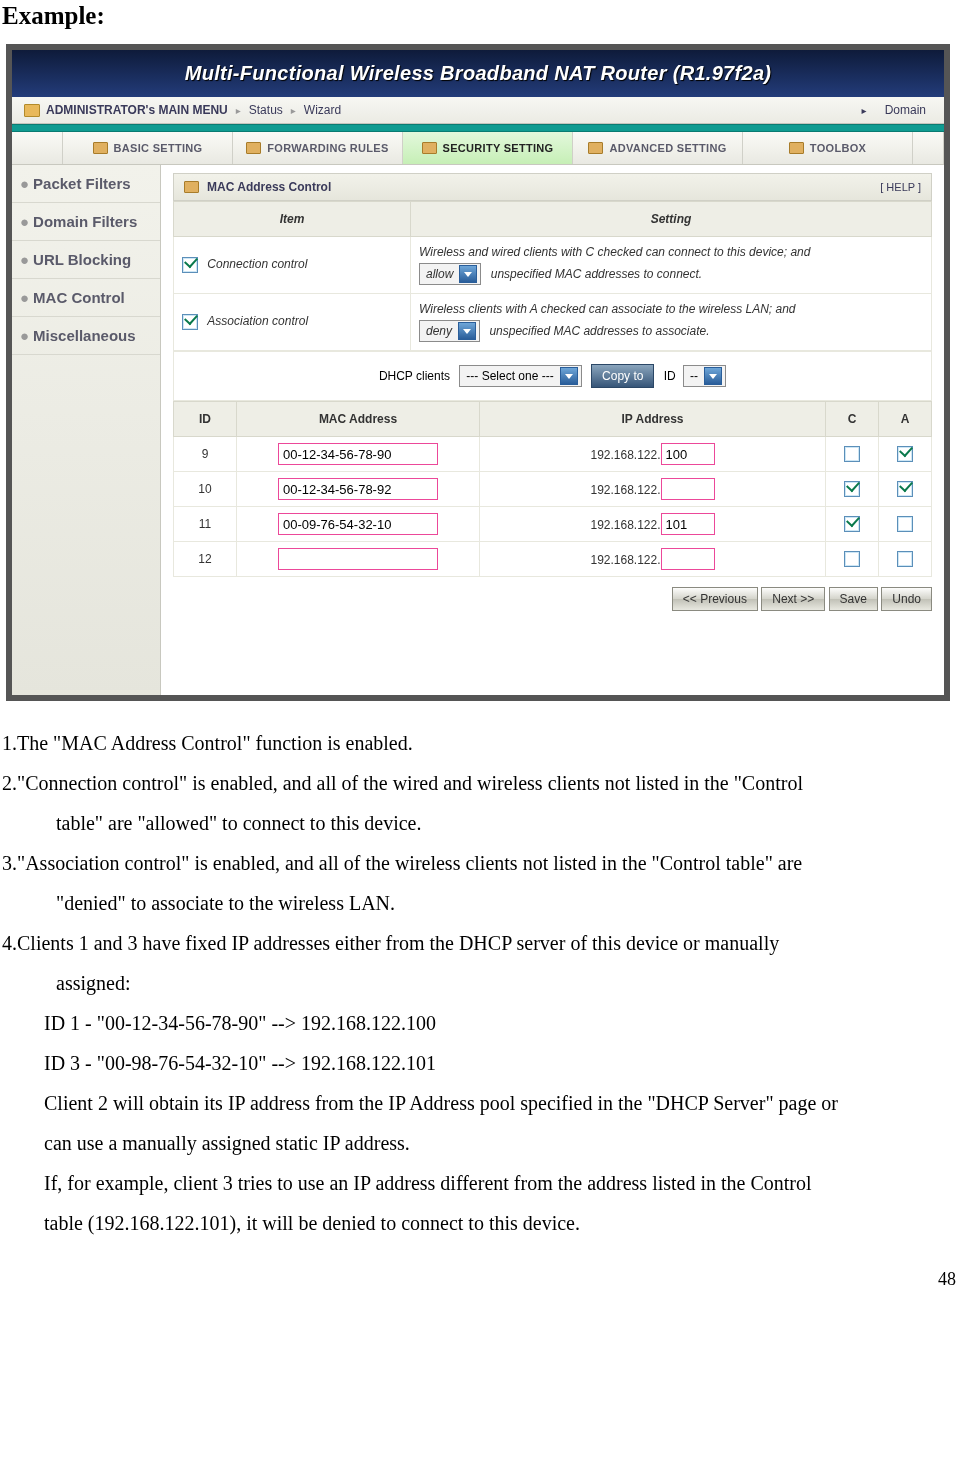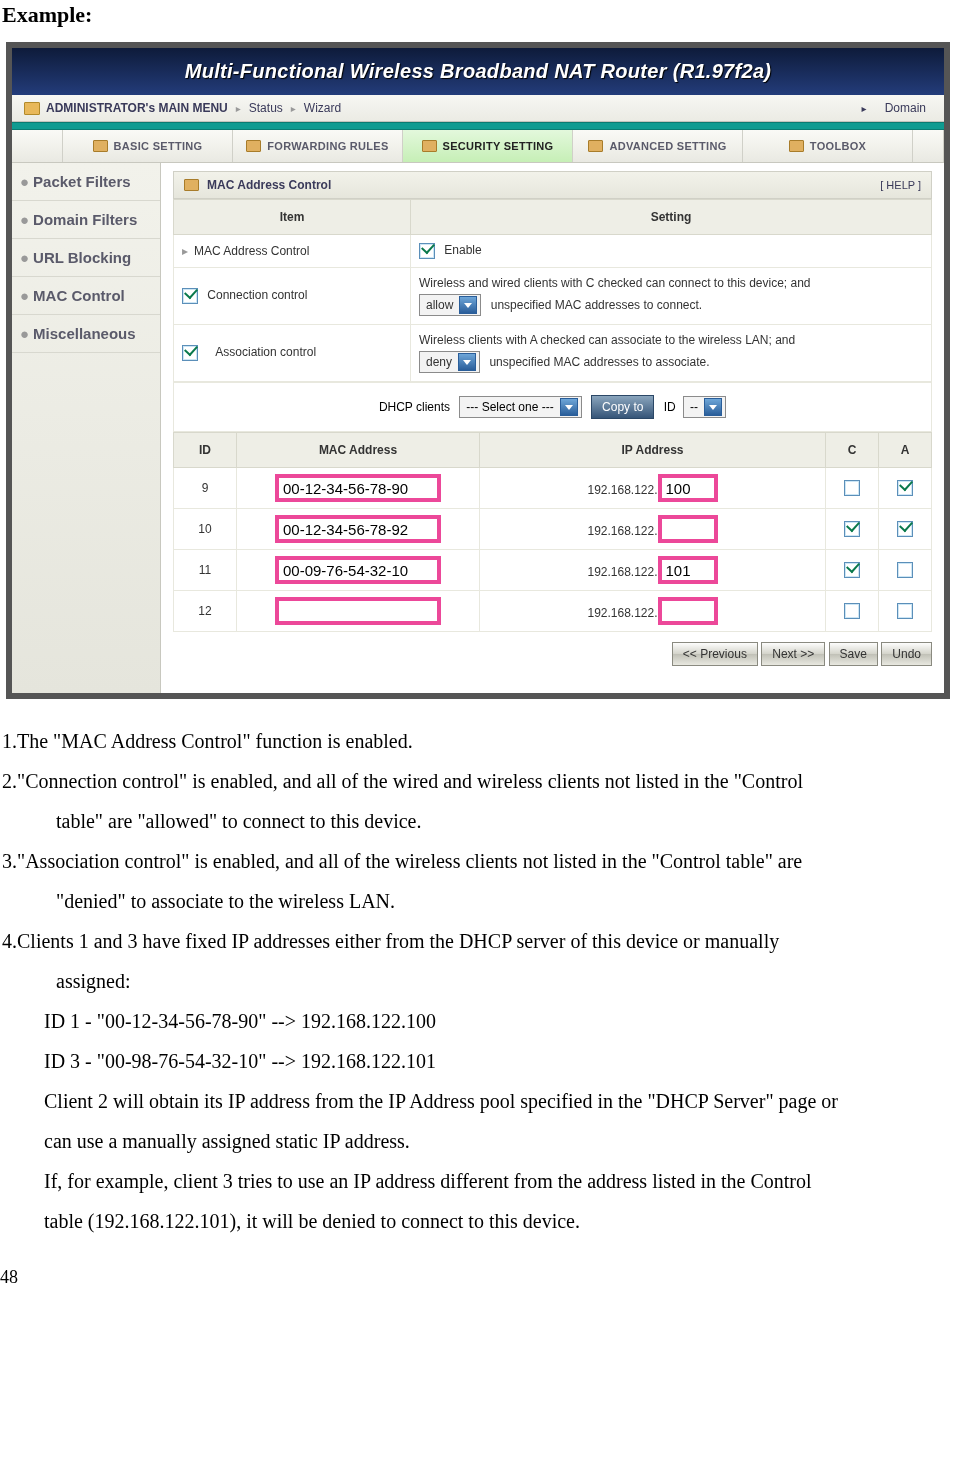--- a/index.html
+++ b/index.html
@@ -1,17 +1,17 @@
 <!DOCTYPE html>
 <html><head>
 <meta charset="utf-8">
 <style>
   body { margin:0; font-family:"Times New Roman",serif; background:#fff; width:956px; }
   .page { padding:0 0 40px 0; }
-  .heading { font-weight:bold; font-size:22px; padding:2px 0 14px 2px; }
+  .heading { font-weight:bold; font-size:25px; padding:2px 0 14px 2px; }
   .screenshot { border:6px solid #555; margin:0 6px 0 6px; background:#fff; font-family:Tahoma,Arial,sans-serif; font-size:12px; }
   .titlebar { background:linear-gradient(#0e1b3a,#233c7a); color:#fff; text-align:center; font-size:20px; font-weight:bold; font-style:italic; padding:12px 0; text-shadow:1px 1px 1px #000; letter-spacing:0.3px; }
   .menubar { background:linear-gradient(#f7f7f3,#ebebe4); border-bottom:1px solid #c4c4bd; display:flex; align-items:center; height:26px; color:#445; font-size:12px; }
   .folder-icon { width:14px; height:11px; background:#e8b85a; border:1px solid #b28a2a; display:inline-block; margin:0 6px 0 12px; border-radius:1px; }
   .menubar .adm { font-weight:bold; color:#3a3a5a; }
   .menubar .arrow { color:#999; margin:0 8px; font-size:10px; }
   .menubar .mitem { color:#3a3a5a; }
   .menubar .logout { margin-left:auto; margin-right:18px; color:#3a3a5a; }
   .tealbar { height:6px; background:#0f9b91; border-top:1px solid #0a7b72; border-bottom:1px solid #0a7b72; }
   .tabs { background:linear-gradient(#fafaf6,#e9e9e2); display:flex; height:32px; border-bottom:1px solid #c8c8bf; }
@@ -20,43 +20,43 @@
   .tab.active { background:linear-gradient(#e3f8dc,#c6efb6); color:#222; }
   .tab .ficn { margin-right:6px; }
   .content-row { display:flex; }
   .sidebar { width:148px; background:linear-gradient(#f2f2eb,#e5e5dc); border-right:1px solid #c8c8bf; min-height:530px; }
   .sidebar .sitem { padding:10px 8px; border-bottom:1px solid #d8d8cf; color:#5a5a6a; font-size:15px; font-weight:bold; }
   .sidebar .sitem .dot { color:#999; margin-right:4px; }
   .main { flex:1; padding:8px 12px 12px 12px; }
   .panelhead { background:linear-gradient(#f2f2ea,#e6e6dc); border:1px solid #d0d0c6; padding:6px 10px; display:flex; align-items:center; }
   .panelhead .ptitle { font-weight:bold; color:#3a3a5a; font-size:12px; }
   .panelhead .help { margin-left:auto; font-weight:normal; color:#3a3a5a; font-size:11px; }
-  table.cfg { width:100%; border-collapse:collapse; font-size:12px; }
+  table.cfg { width:100%; border-collapse:collapse; font-size:12px;font-style:italic; }
   table.cfg th { background:#eeeee6; border:1px solid #d8d8cc; padding:10px 8px; color:#333; font-weight:bold; }
   table.cfg td { border:1px solid #e8e8de; padding:8px 8px; color:#333; vertical-align:middle; }
   .chk { width:14px; height:14px; border:1px solid #5b8fb9; display:inline-block; vertical-align:middle; background:#fff; position:relative; box-shadow:inset 0 0 0 1px #cde6f5; }
   .chk.on::after { content:""; position:absolute; left:2px; top:-1px; width:10px; height:6px; border-left:2px solid #0a794c; border-bottom:2px solid #0a794c; transform:rotate(-48deg); }
   .sel { display:inline-flex; align-items:center; border:1px solid #8b8b8b; background:#f3f3f3; height:20px; padding:0 3px 0 6px; font-size:12px; }
   .sel .caret { width:16px; height:16px; background:linear-gradient(#6ea6d8,#2a5e9a); margin-left:6px; display:flex; align-items:center; justify-content:center; border:1px solid #2a5e9a; }
   .sel .caret::after { content:""; border-left:4px solid transparent; border-right:4px solid transparent; border-top:5px solid #fff; }
   .dhcp-row { text-align:center; border:1px solid #e8e8de; padding:12px 0; }
   .btn { display:inline-flex; align-items:center; justify-content:center; height:22px; padding:0 10px; background:linear-gradient(#fdfdfc,#d5d5cc 48%,#c0c0b6 50%,#e8e8e0); border:1px solid #8a8a80; font-size:12px; color:#333; cursor:default; }
   .btn.dark { background:linear-gradient(#8aa5bd,#365578); color:#fff; border:1px solid #2b4766; }
   table.ctl { width:100%; border-collapse:collapse; font-size:12px; }
   table.ctl th { background:#eeeee6; border:1px solid #d8d8cc; padding:10px 6px; color:#333; font-weight:bold; }
   table.ctl td { border:1px solid #e8e8de; padding:6px 6px; text-align:center; color:#333; }
-  .txtin { border:4px solid #ec4899; height:18px; padding:1px 4px; font-size:15px; font-family:inherit; }
+  .txtin { border:1px solid #ec4899; height:18px; padding:1px 4px; font-size:13px; font-family:inherit; }
   .txtin.mac { width:150px; }
   .txtin.ip { width:44px; }
   .bar-actions { text-align:right; padding:10px 0 4px 0; }
   .prose { font-size:20px; line-height:2.0; padding:22px 4px 0 2px; text-align:justify; }
   .prose p { margin:0 0 0 0; }
   .prose .indent { padding-left:54px; }
   .prose .indent2 { padding-left:42px; }
-  .pagenum { text-align:left; font-size:18px; padding:26px 0 0 0; }
+  .pagenum { text-align:right; font-size:18px; padding:26px 0 0 0; }
   .ficn { width:13px; height:10px; background:#e0b060; border:1px solid #a87c2a; display:inline-block; border-radius:1px; }
 </style>
 </head>
 <body>
 
 <div class="page">
   <div class="heading">Example:</div>
 
   <div class="screenshot">
     <div class="titlebar">Multi-Functional Wireless Broadband NAT Router (R1.97f2a)</div>
@@ -115,46 +115,39 @@
           <span class="help">[ HELP ]</span>
         </div>
 
         <table class="cfg">
           <tbody>
               <tr>
             <th style="width:220px;">Item</th>
             <th>Setting</th>
           </tr>
           <tr>
-            <td><span style="color:#999;margin-right:6px;">▸</span><span>MAC Address Control</span></td>
-            <td>
-              <span class="chk on"></span>
-              <span style="margin-left:6px;">Enable</span>
-            </td>
-          </tr>
-          <tr>
             <td>
               <span class="chk on"></span>
               <span style="margin-left:6px;">Connection control</span>
             </td>
             <td>
               <div>Wireless and wired clients with C checked can connect to this device; and</div>
               <div style="margin-top:4px;">
                 <span class="sel">
                       <span>allow</span>
                       <span class="caret"></span>
                     </span>
                 <span style="margin-left:6px;">unspecified MAC addresses to connect.</span>
               </div>
             </td>
           </tr>
           <tr>
             <td>
               <span class="chk on"></span>
-              <span style="margin-left:14px;">Association control</span>
+              <span style="margin-left:6px;">Association control</span>
             </td>
             <td>
               <div>Wireless clients with A checked can associate to the wireless LAN; and</div>
               <div style="margin-top:4px;">
                 <span class="sel">
                       <span>deny</span>
                       <span class="caret"></span>
                     </span>
                 <span style="margin-left:6px;">unspecified MAC addresses to associate.</span>
               </div>

